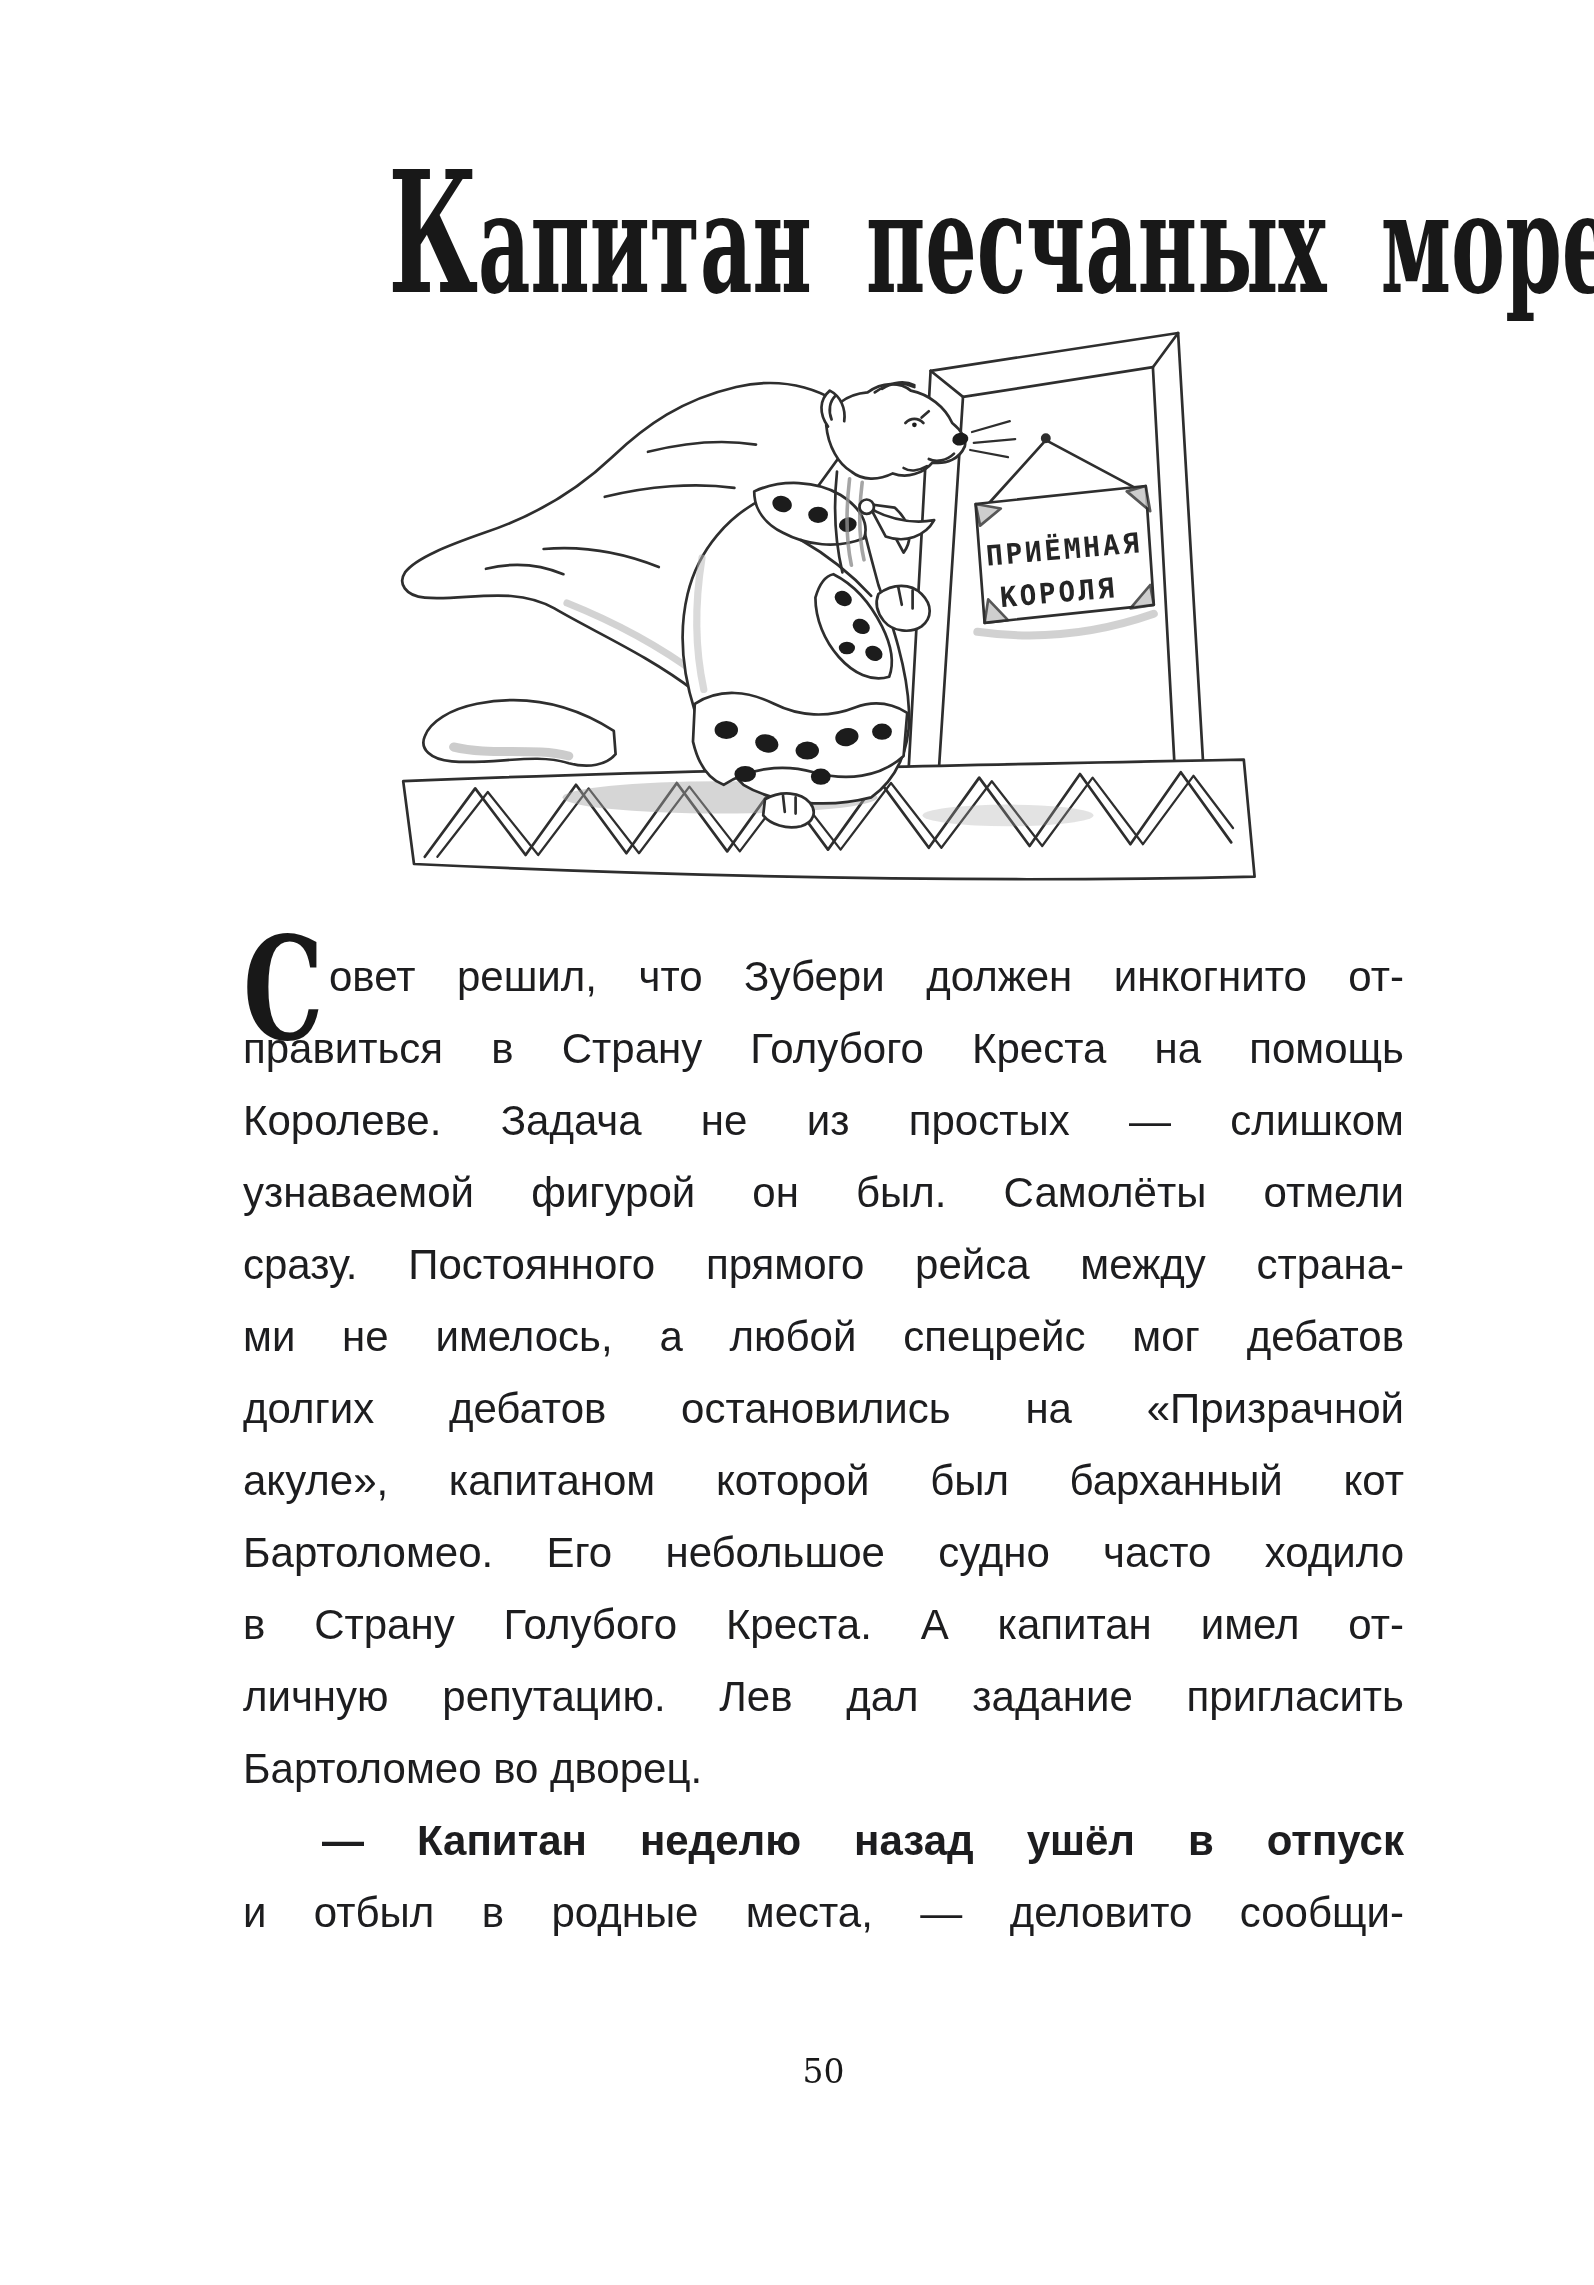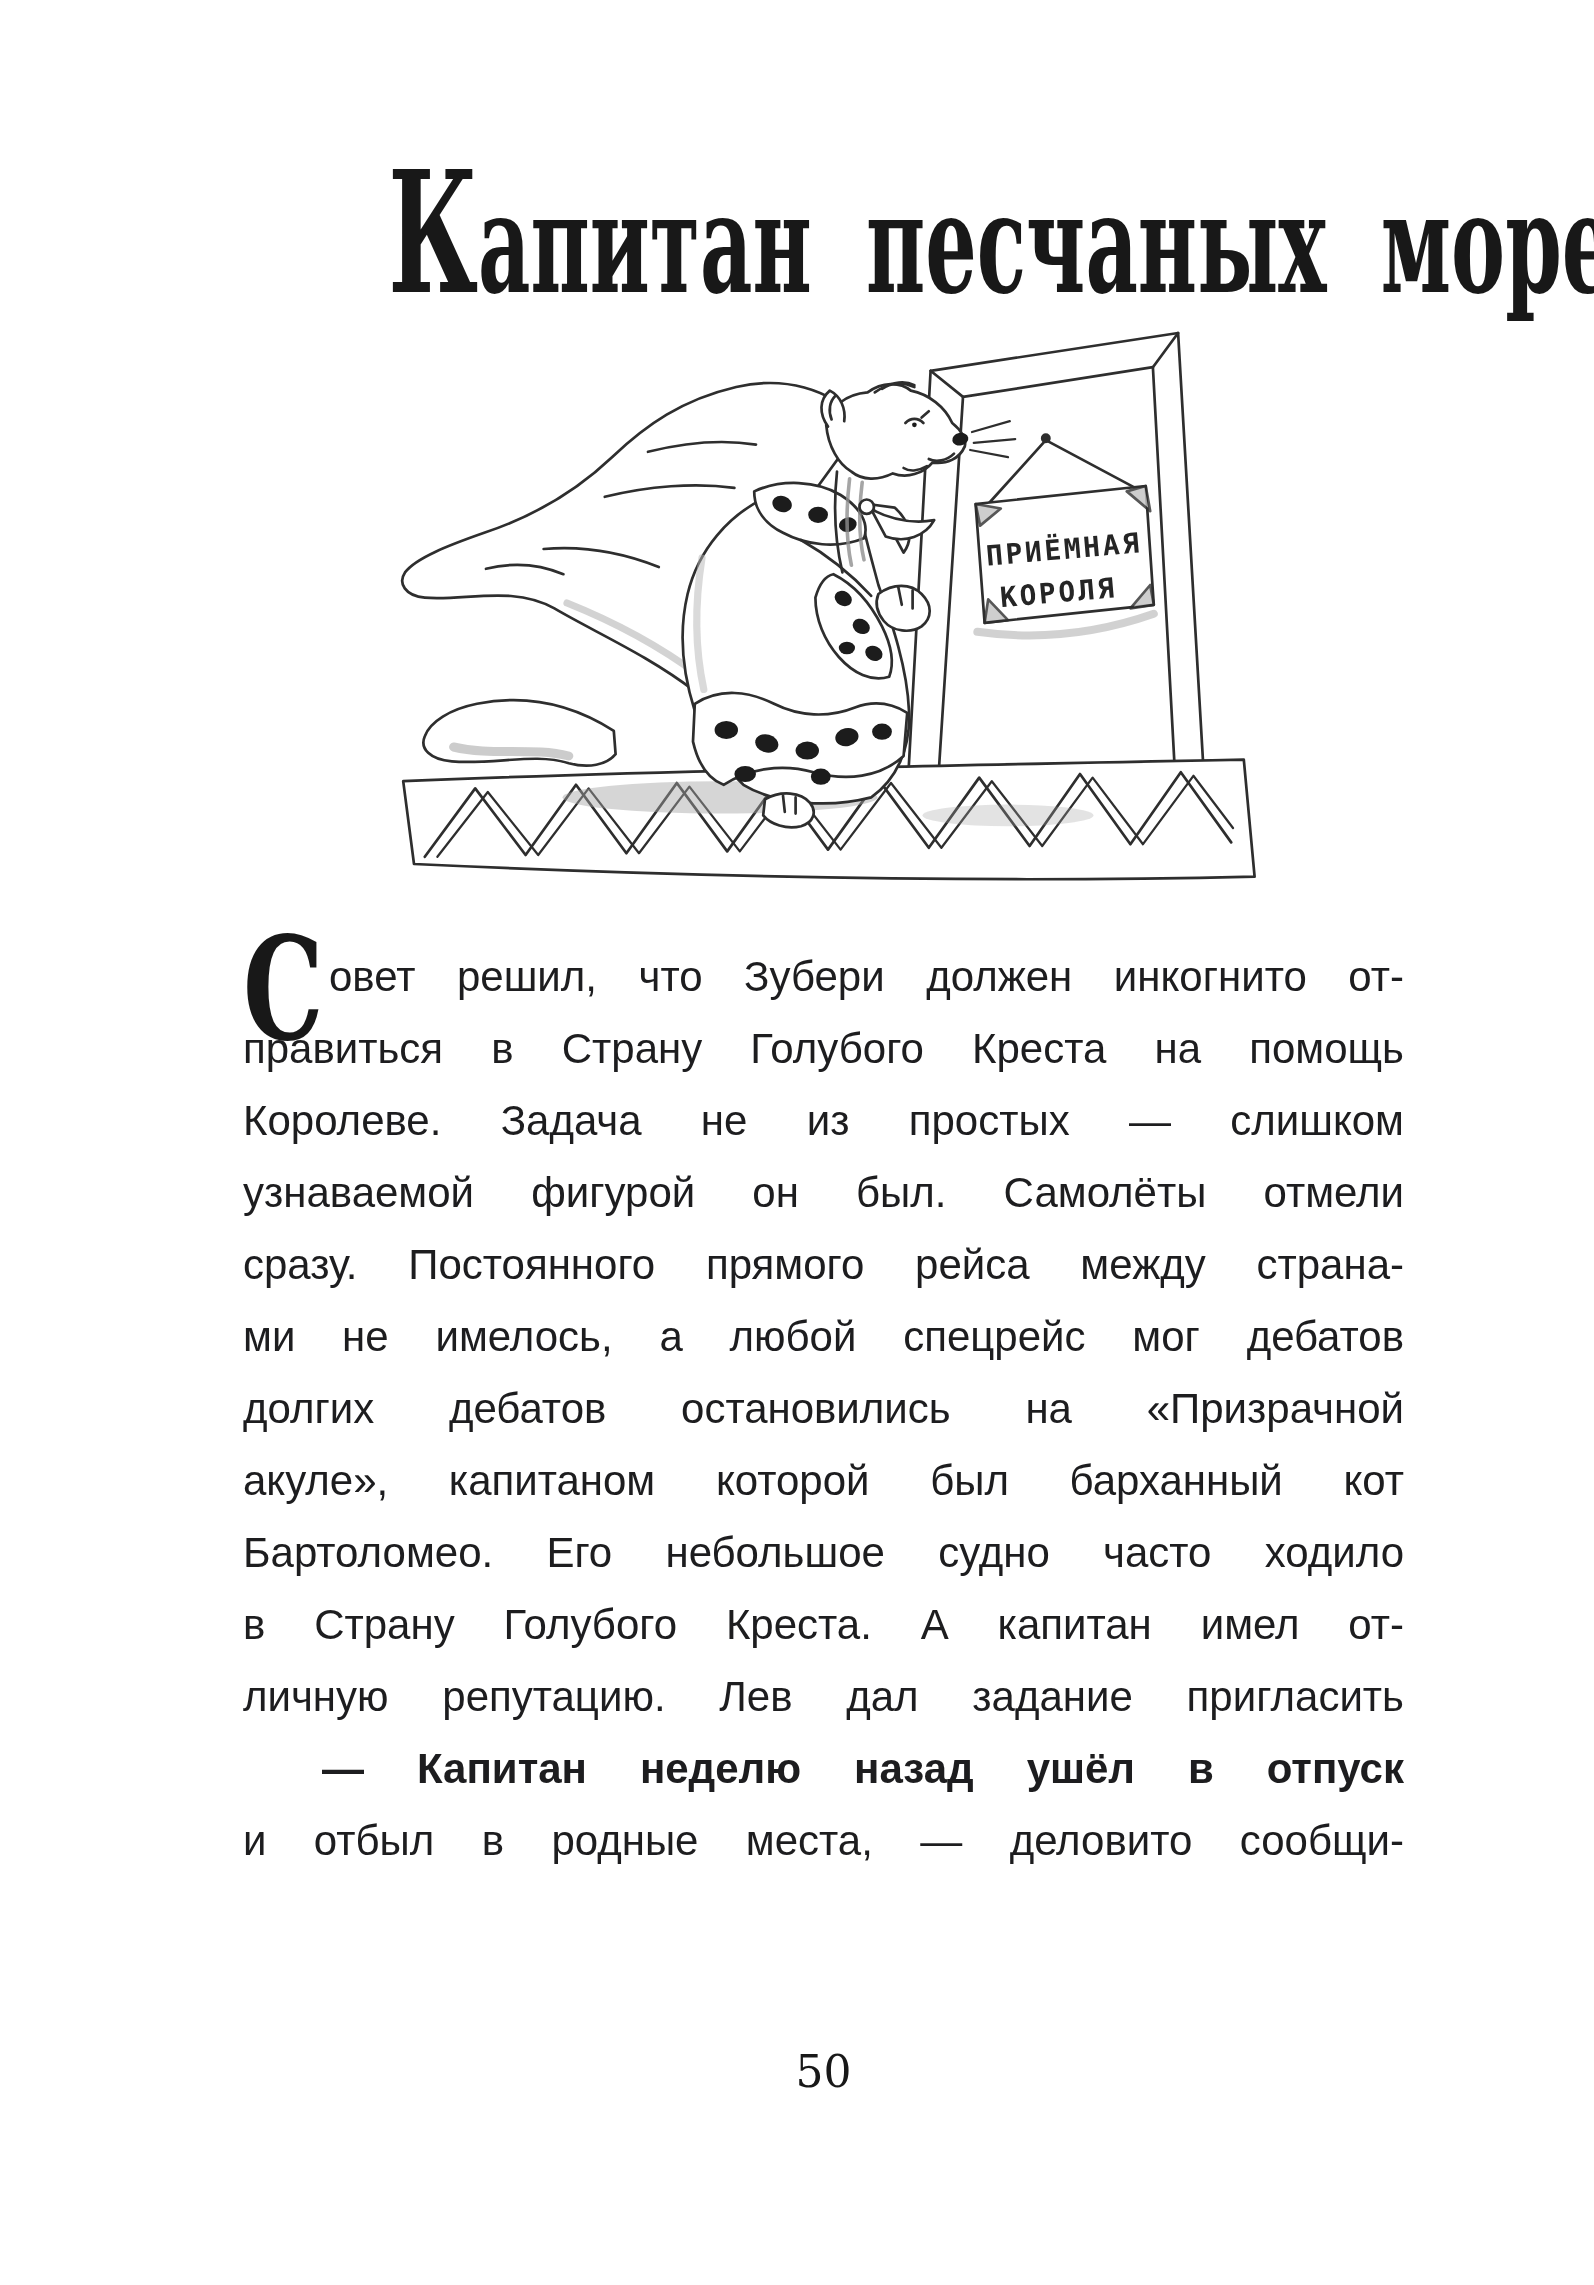--- a/index.html
+++ b/index.html
@@ -41,21 +41,21 @@
     font-family:"DejaVu Serif",serif;font-weight:700;font-size:135px;
     line-height:135px;color:#181818;
     transform:scale(0.75,1.05);transform-origin:top left;
   }
   .line.para-end{text-align-last:left;}
   .line.indent{padding-left:79px;font-weight:bold;}
   
   .pagenum{
     position:absolute;left:243px;top:2036px;width:1161px;height:72px;
     line-height:72px;text-align:center;
-    font-family:"DejaVu Serif",serif;font-size:44px;color:#181818;
+    font-family:"DejaVu Serif",serif;font-size:33px;color:#181818;
   }
 </style>
 </head>
 <body>
 
 <div class="page">
 
   <h1 class="title">Капитан песчаных морей</h1>
 
   <svg class="illu" viewBox="0 0 980 660" fill="none" stroke="#2e2e2e" stroke-width="3" stroke-linecap="round" stroke-linejoin="round">
@@ -204,20 +204,21 @@
     <div class="line">правиться в Страну Голубого Креста на помощь</div>
     <div class="line">Королеве. Задача не из простых — слишком</div>
     <div class="line">узнаваемой фигурой он был. Самолёты отмели</div>
     <div class="line">сразу. Постоянного прямого рейса между страна-</div>
     <div class="line">ми не имелось, а любой спецрейс мог дебатов</div>
     <div class="line">долгих дебатов остановились на «Призрачной</div>
     <div class="line">акуле», капитаном которой был барханный кот</div>
     <div class="line">Бартоломео. Его небольшое судно часто ходило</div>
     <div class="line">в Страну Голубого Креста. А капитан имел от-</div>
     <div class="line">личную репутацию. Лев дал задание пригласить</div>
+    <div class="line para-end">Бартоломео во дворец.</div>
     <div class="line indent">— Капитан неделю назад ушёл в отпуск</div>
     <div class="line">и отбыл в родные места, — деловито сообщи-</div>
   </div>
 
   <div class="pagenum">50</div>
 
 </div>
 
 
 </body></html>

